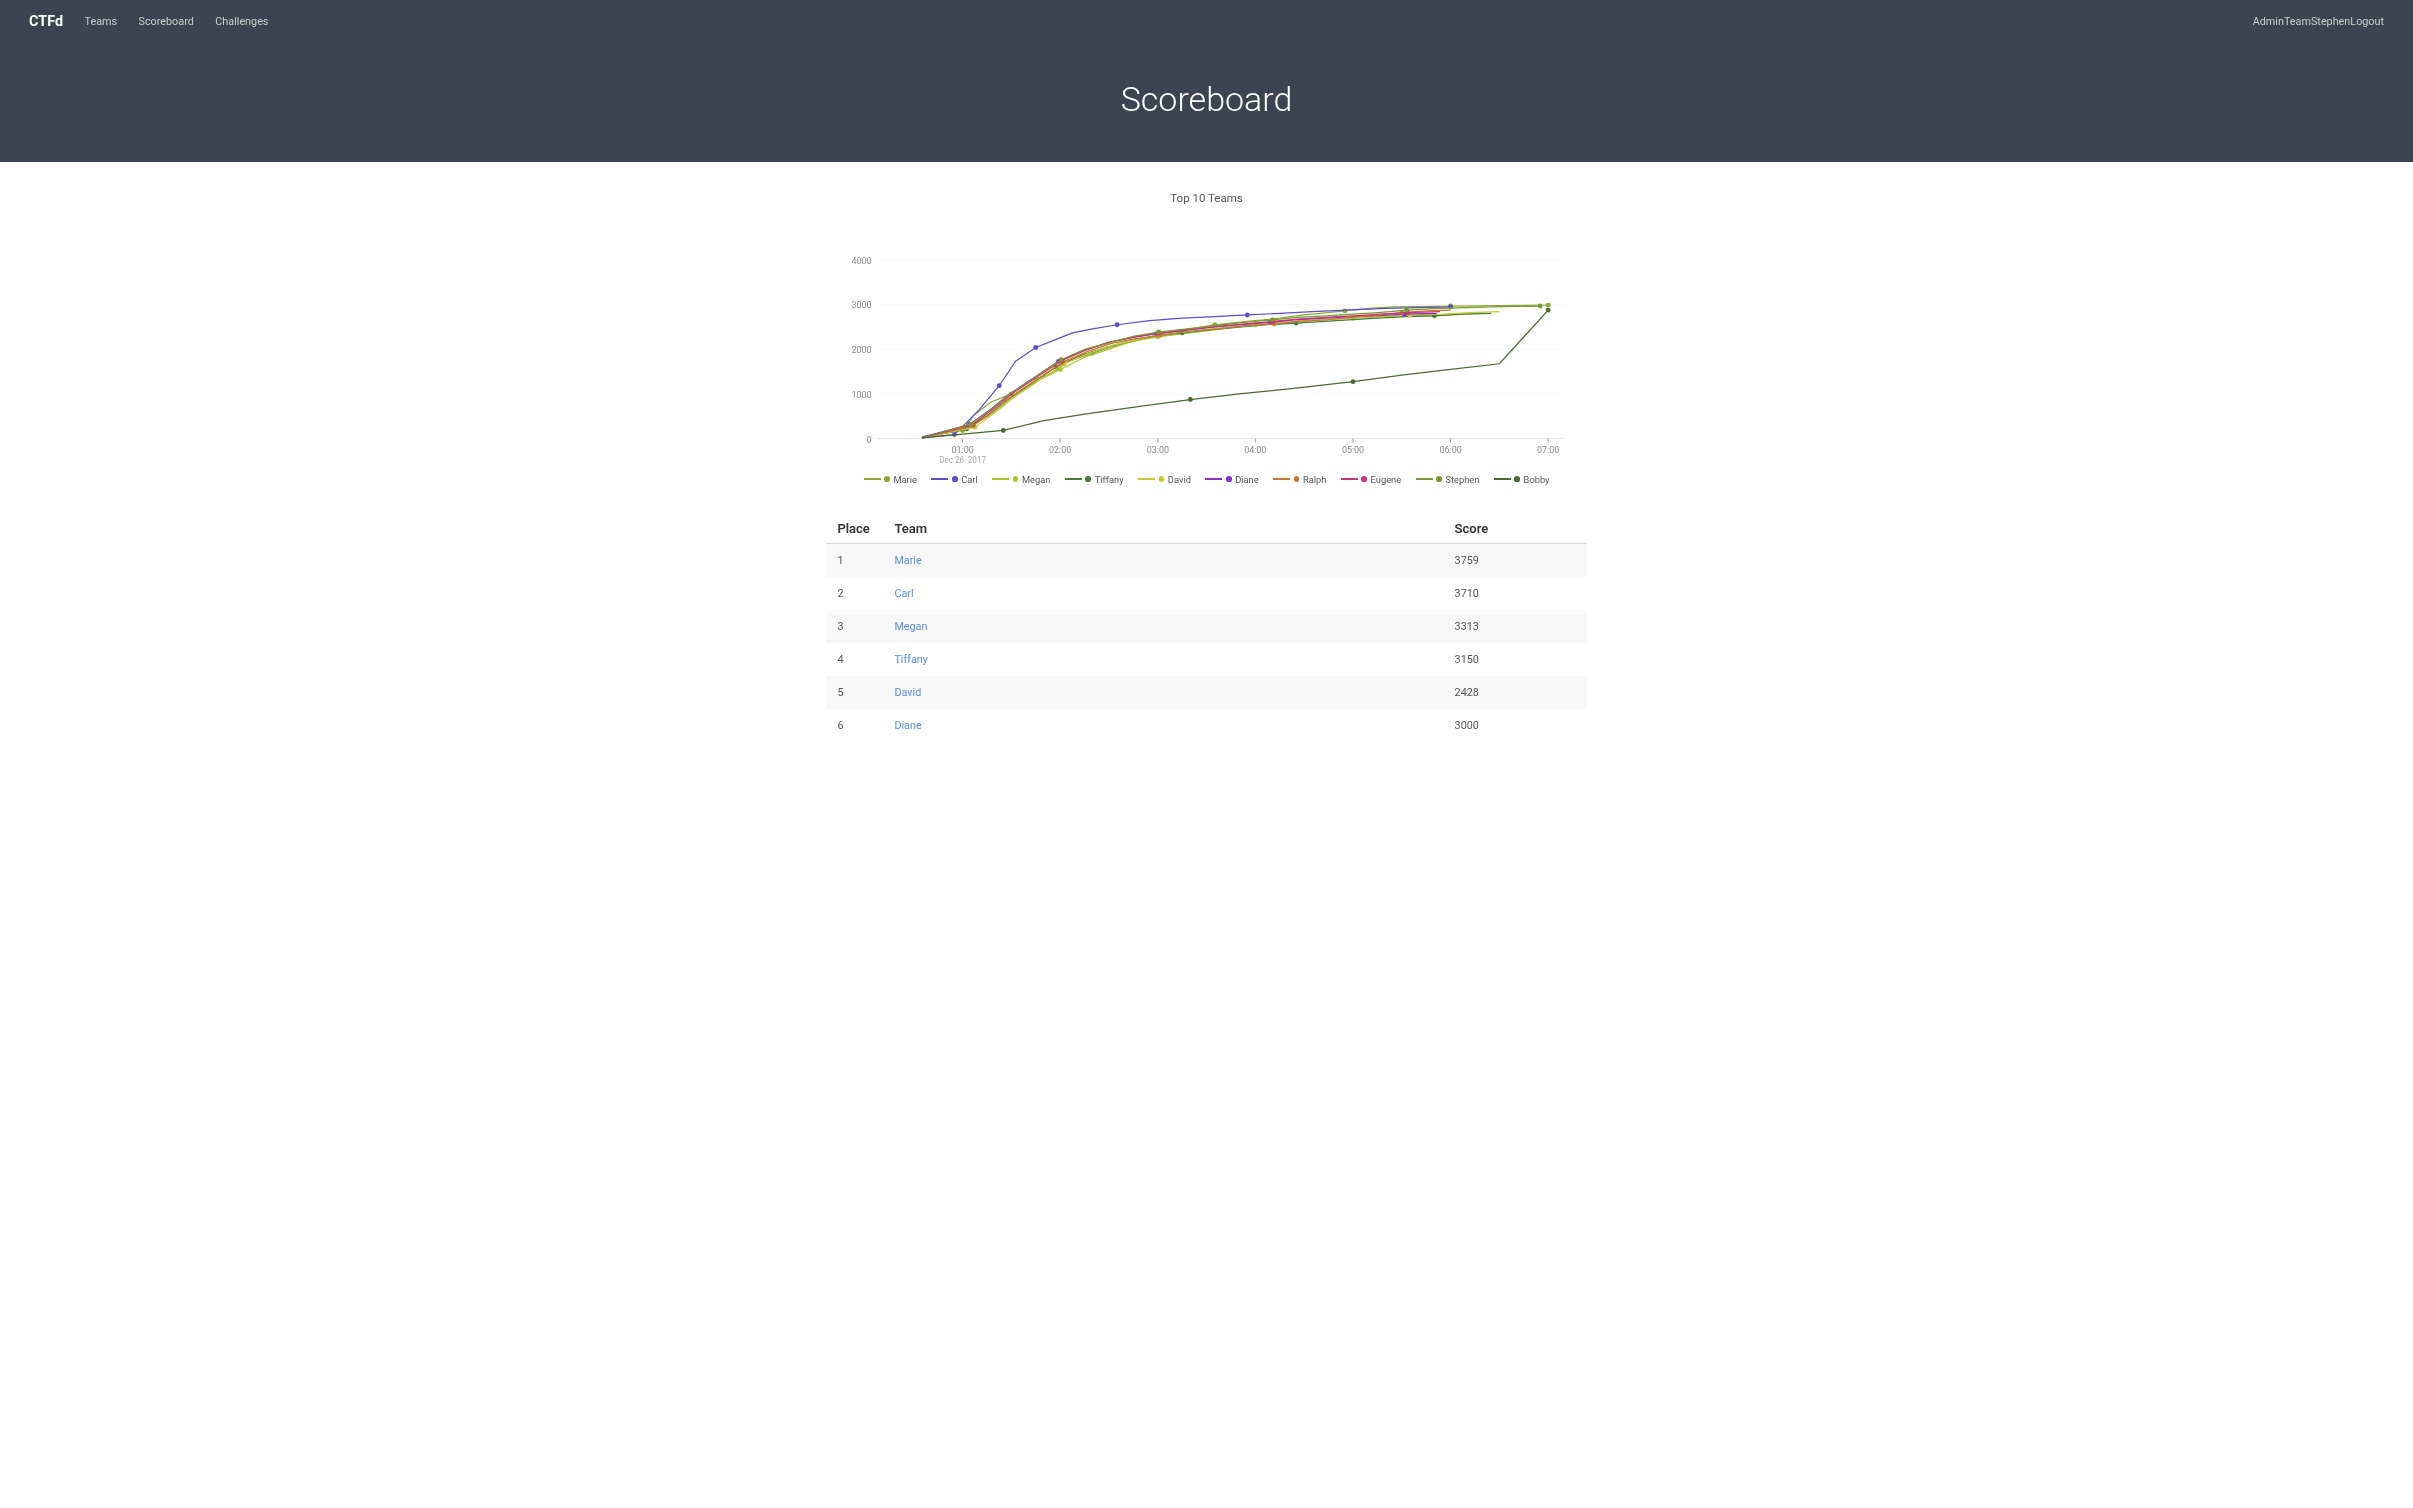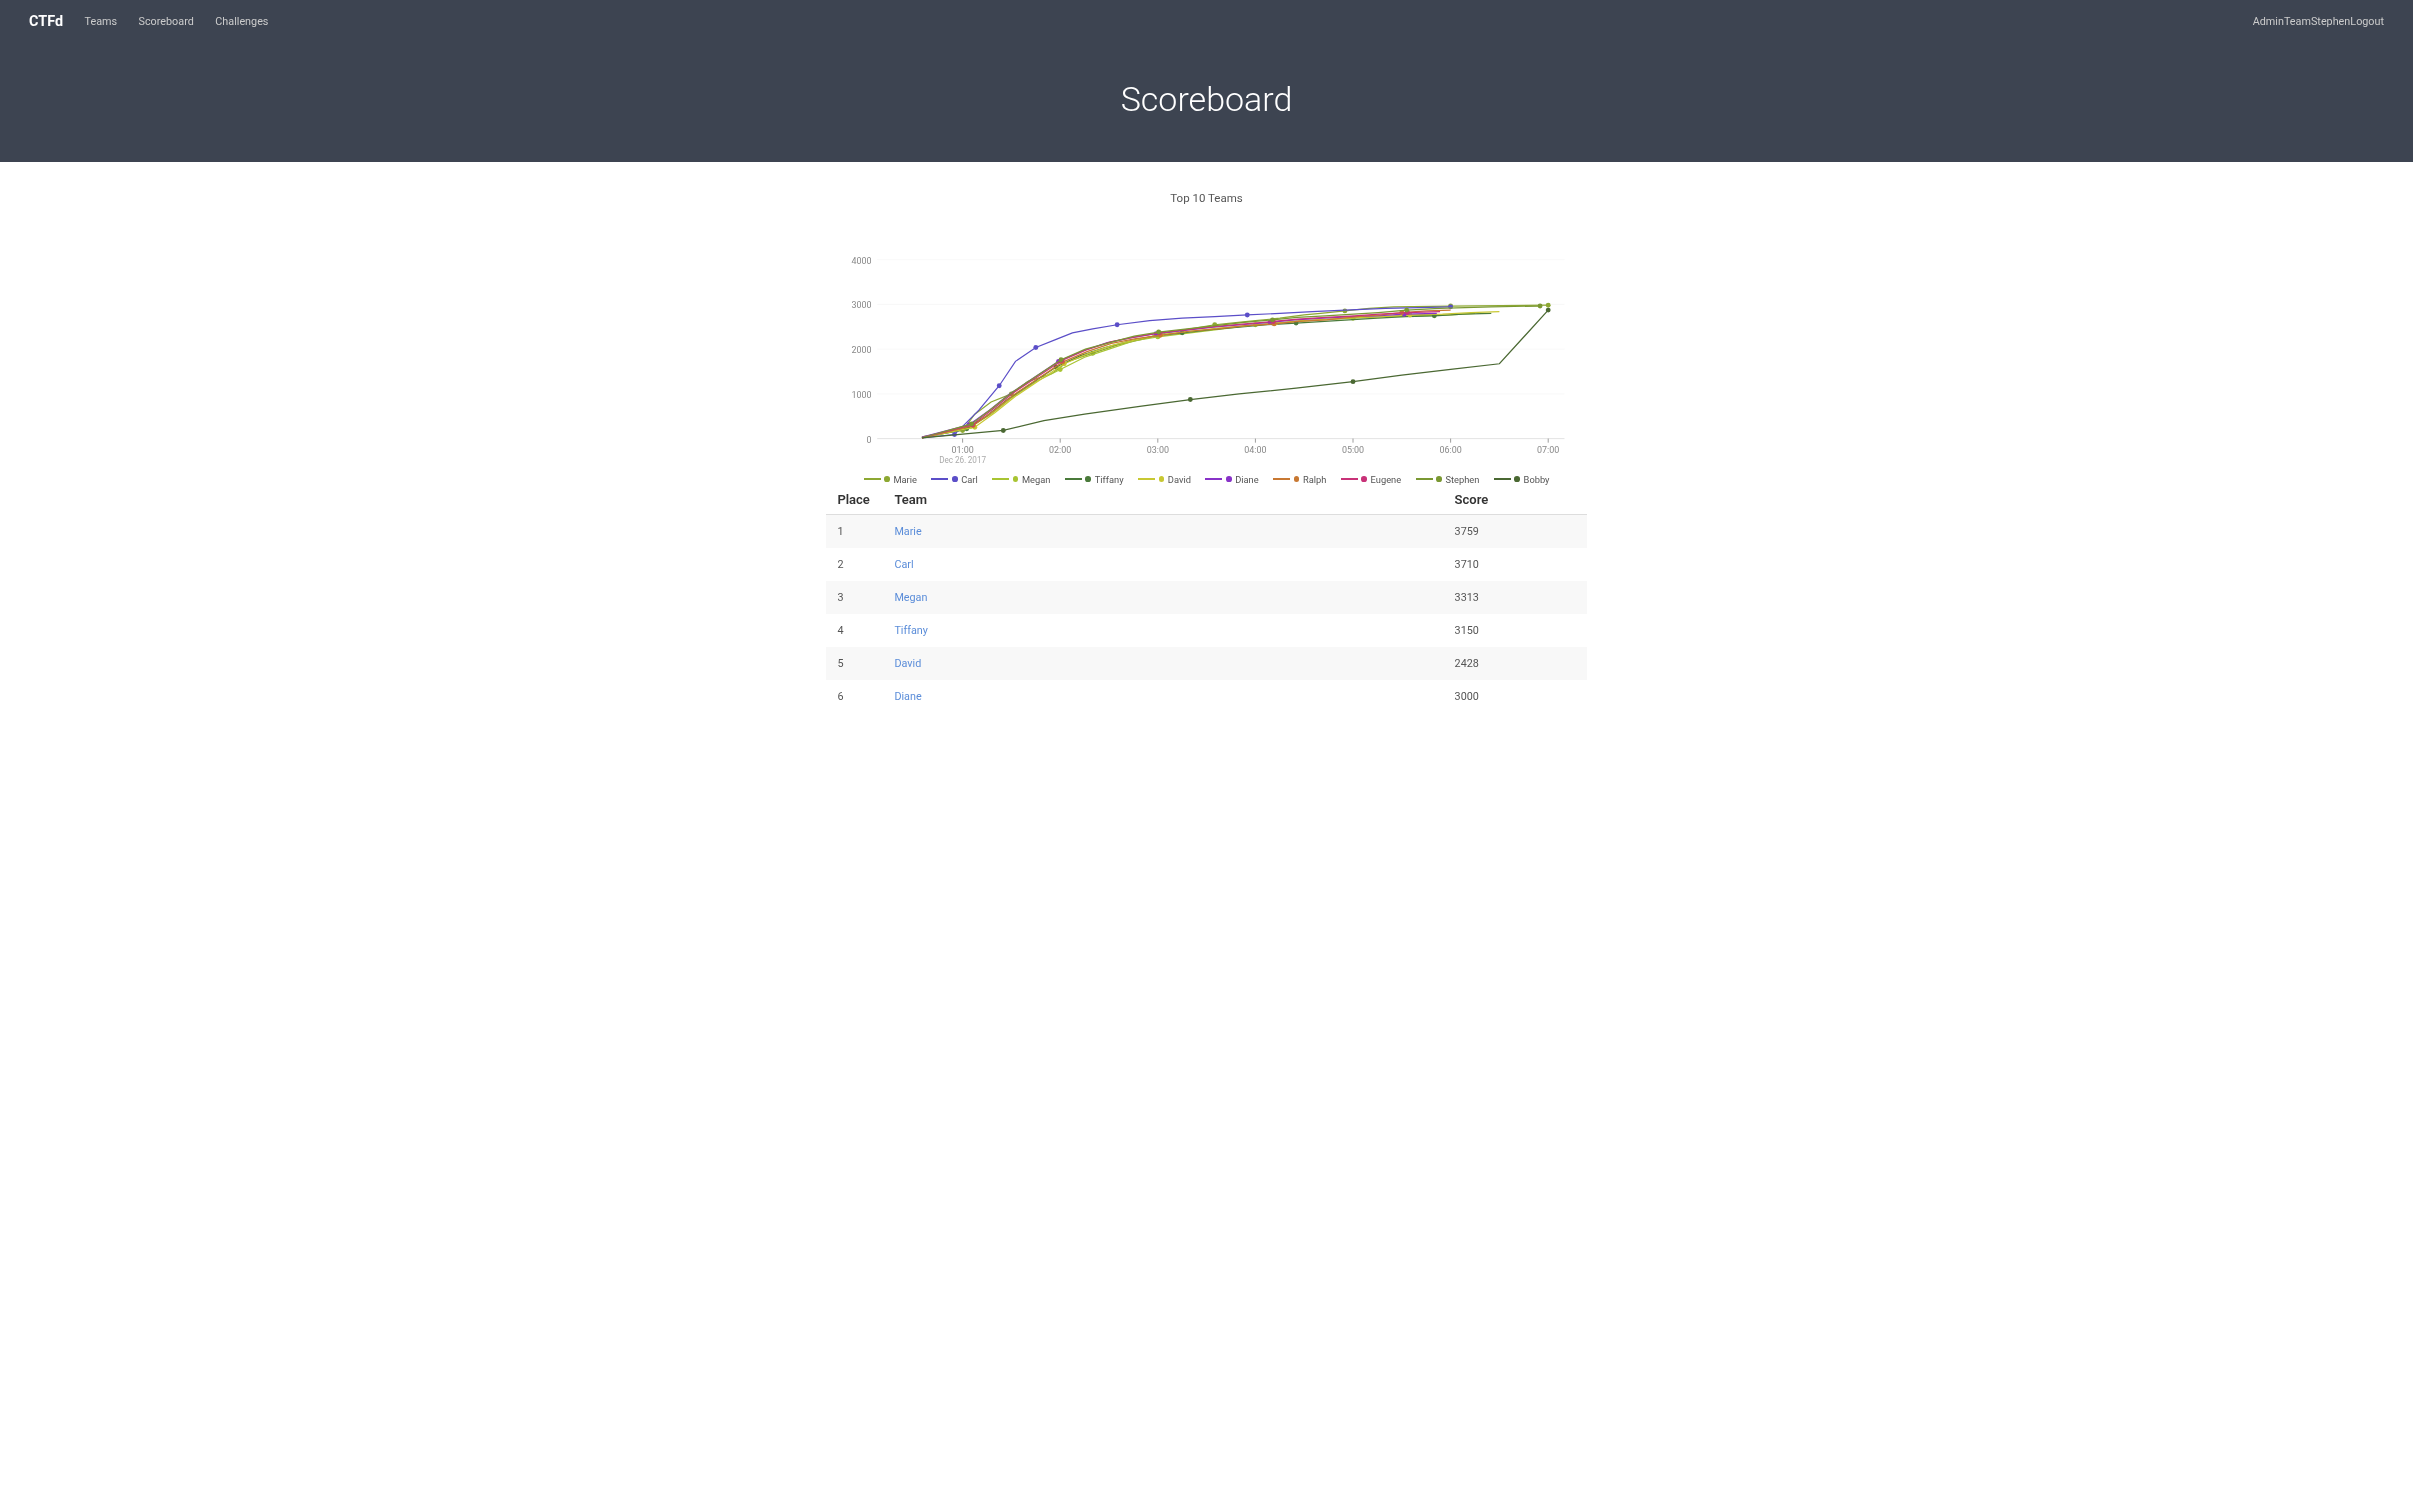--- a/index.html
+++ b/index.html
@@ -42,20 +42,21 @@
 
     
     .main-content {
       max-width: 790px;
       margin: 0 auto;
       padding: 29px 14.4px;
     }
 
     
     .chart-container {
+      margin-bottom: 29px;
     }
     .chart-title {
       text-align: center;
       font-size: 11.5px;
       color: #555;
       margin-bottom: 14.4px;
     }
     .chart-wrapper {
       position: relative;
       width: 100%;

